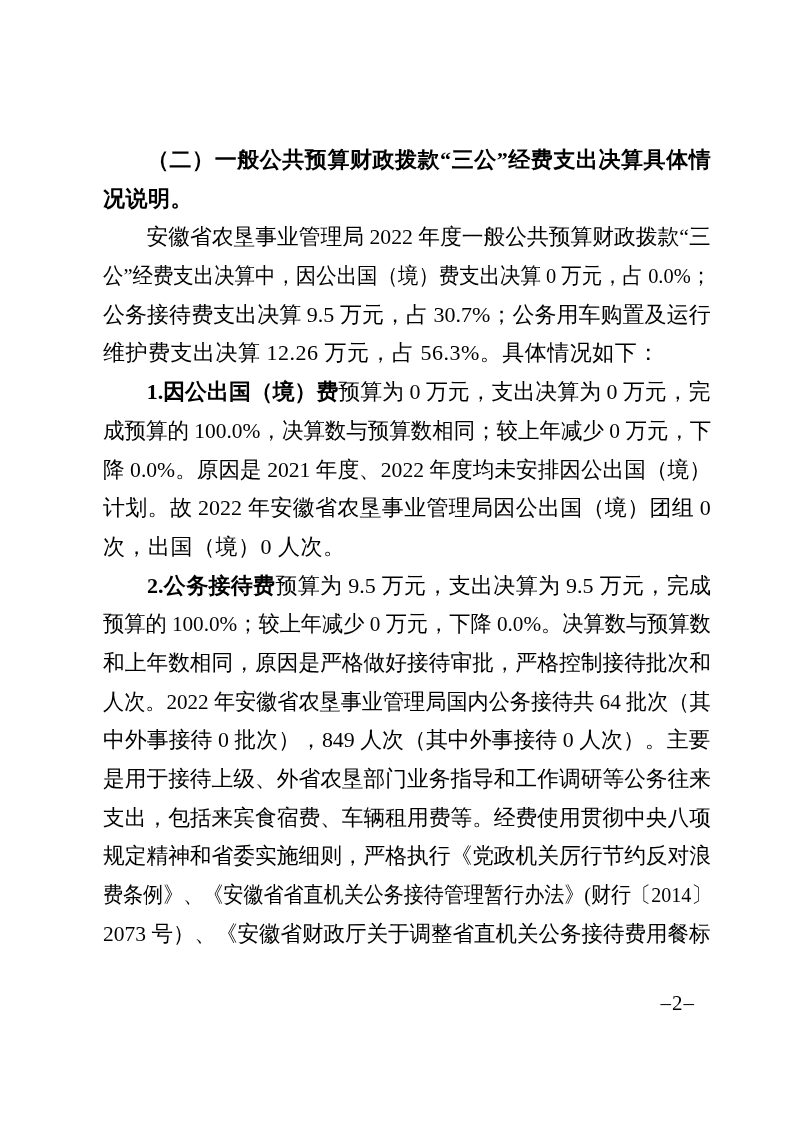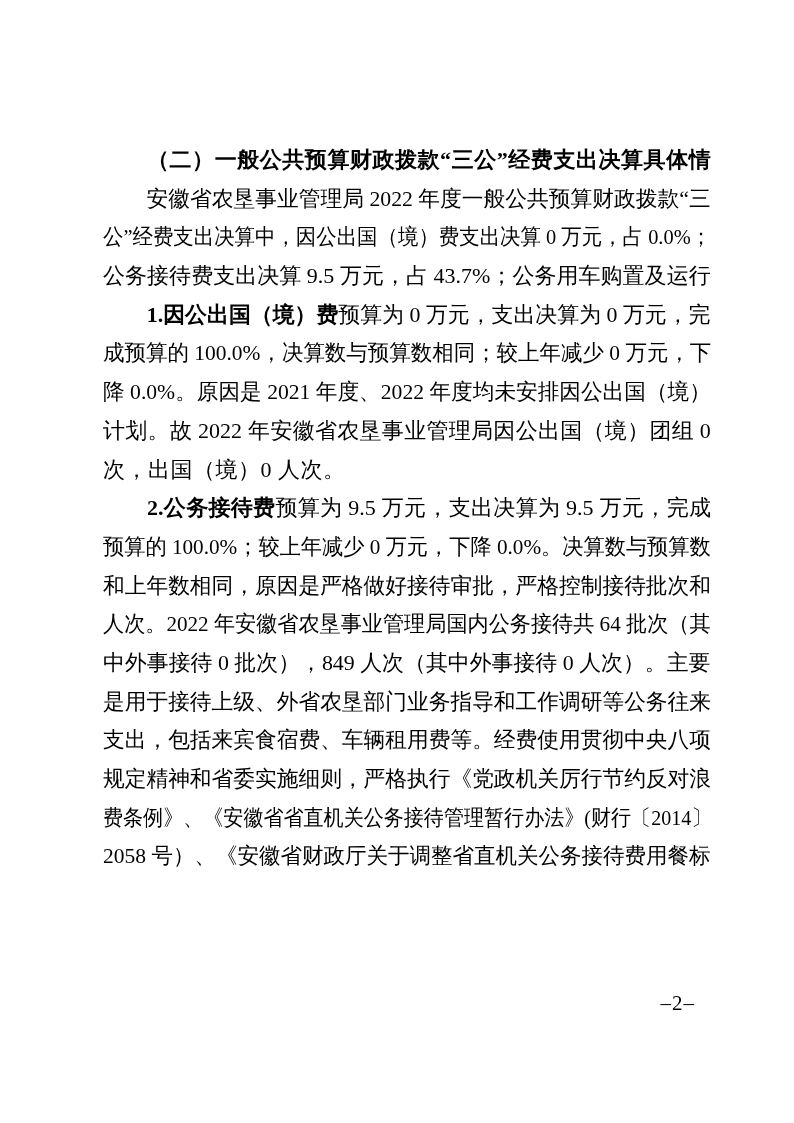--- a/index.html
+++ b/index.html
@@ -79,20 +79,21 @@
         <span class="tok b">经</span>
         <span class="tok b">费</span>
         <span class="tok b">支</span>
         <span class="tok b">出</span>
         <span class="tok b">决</span>
         <span class="tok b">算</span>
         <span class="tok b">具</span>
         <span class="tok b">体</span>
         <span class="tok b">情</span>
       </div>
+      <div class="line"><span class="b">况说明。</span></div>
       <div class="line justify indent" style="transform-origin: left center; transform: scaleX(0.988618);">
         <span class="tok">安</span>
         <span class="tok">徽</span>
         <span class="tok">省</span>
         <span class="tok">农</span>
         <span class="tok">垦</span>
         <span class="tok">事</span>
         <span class="tok">业</span>
         <span class="tok">管</span>
         <span class="tok">理</span>
@@ -160,32 +161,33 @@
         <span class="tok">决</span>
         <span class="tok">算</span>
         <span class="tok">&nbsp;</span>
         <span class="tok">9.5</span>
         <span class="tok">&nbsp;</span>
         <span class="tok">万</span>
         <span class="tok">元</span>
         <span class="tok">，</span>
         <span class="tok">占</span>
         <span class="tok">&nbsp;</span>
-        <span class="tok">43.7%</span>
+        <span class="tok">30.7%</span>
         <span class="tok">；</span>
         <span class="tok">公</span>
         <span class="tok">务</span>
         <span class="tok">用</span>
         <span class="tok">车</span>
         <span class="tok">购</span>
         <span class="tok">置</span>
         <span class="tok">及</span>
         <span class="tok">运</span>
         <span class="tok">行</span>
       </div>
+      <div class="line"><span class="">维护费支出决算 12.26 万元，占 56.3%。具体情况如下：</span></div>
       <div class="line justify indent" style="transform-origin: left center; transform: scaleX(0.99509);">
         <span class="tok b">1.</span>
         <span class="tok b">因</span>
         <span class="tok b">公</span>
         <span class="tok b">出</span>
         <span class="tok b">国</span>
         <span class="tok b">（</span>
         <span class="tok b">境</span>
         <span class="tok b">）</span>
         <span class="tok b">费</span>
@@ -577,21 +579,21 @@
         <span class="tok">法</span>
         <span class="tok">》</span>
         <span class="tok">(</span>
         <span class="tok">财</span>
         <span class="tok">行</span>
         <span class="tok">〔</span>
         <span class="tok">2014</span>
         <span class="tok">〕</span>
       </div>
       <div class="line justify" style="transform-origin: left center; transform: scaleX(0.977492);">
-        <span class="tok">2058</span>
+        <span class="tok">2073</span>
         <span class="tok">&nbsp;</span>
         <span class="tok">号</span>
         <span class="tok">）</span>
         <span class="tok">、</span>
         <span class="tok">《</span>
         <span class="tok">安</span>
         <span class="tok">徽</span>
         <span class="tok">省</span>
         <span class="tok">财</span>
         <span class="tok">政</span>

